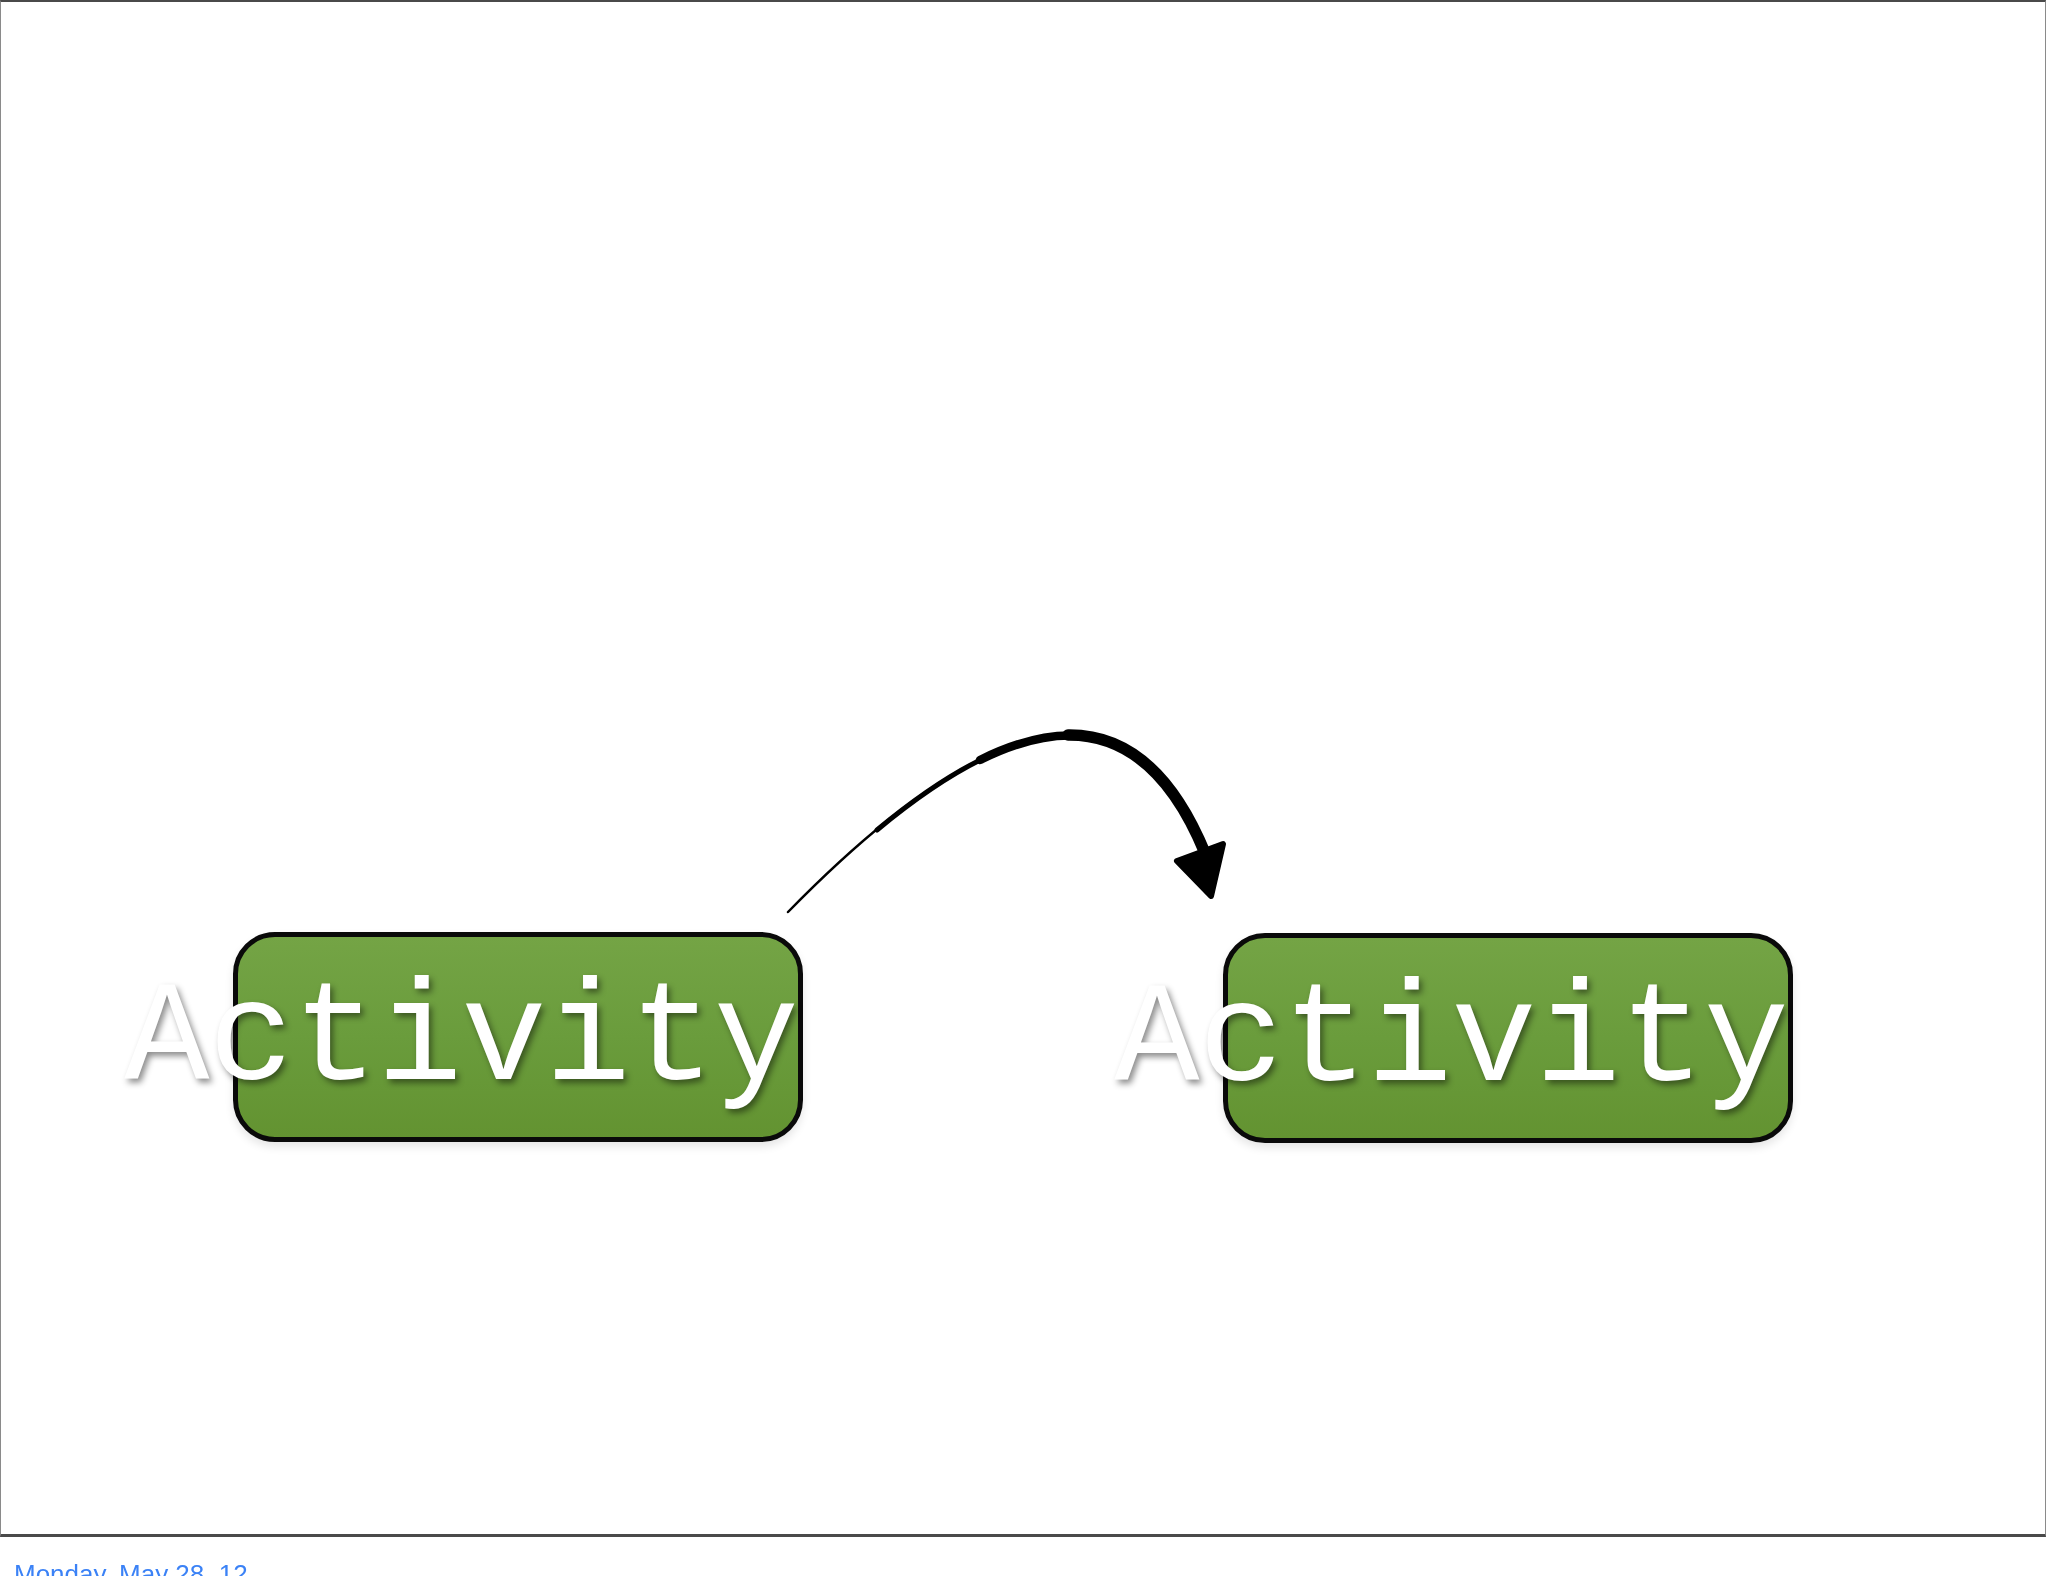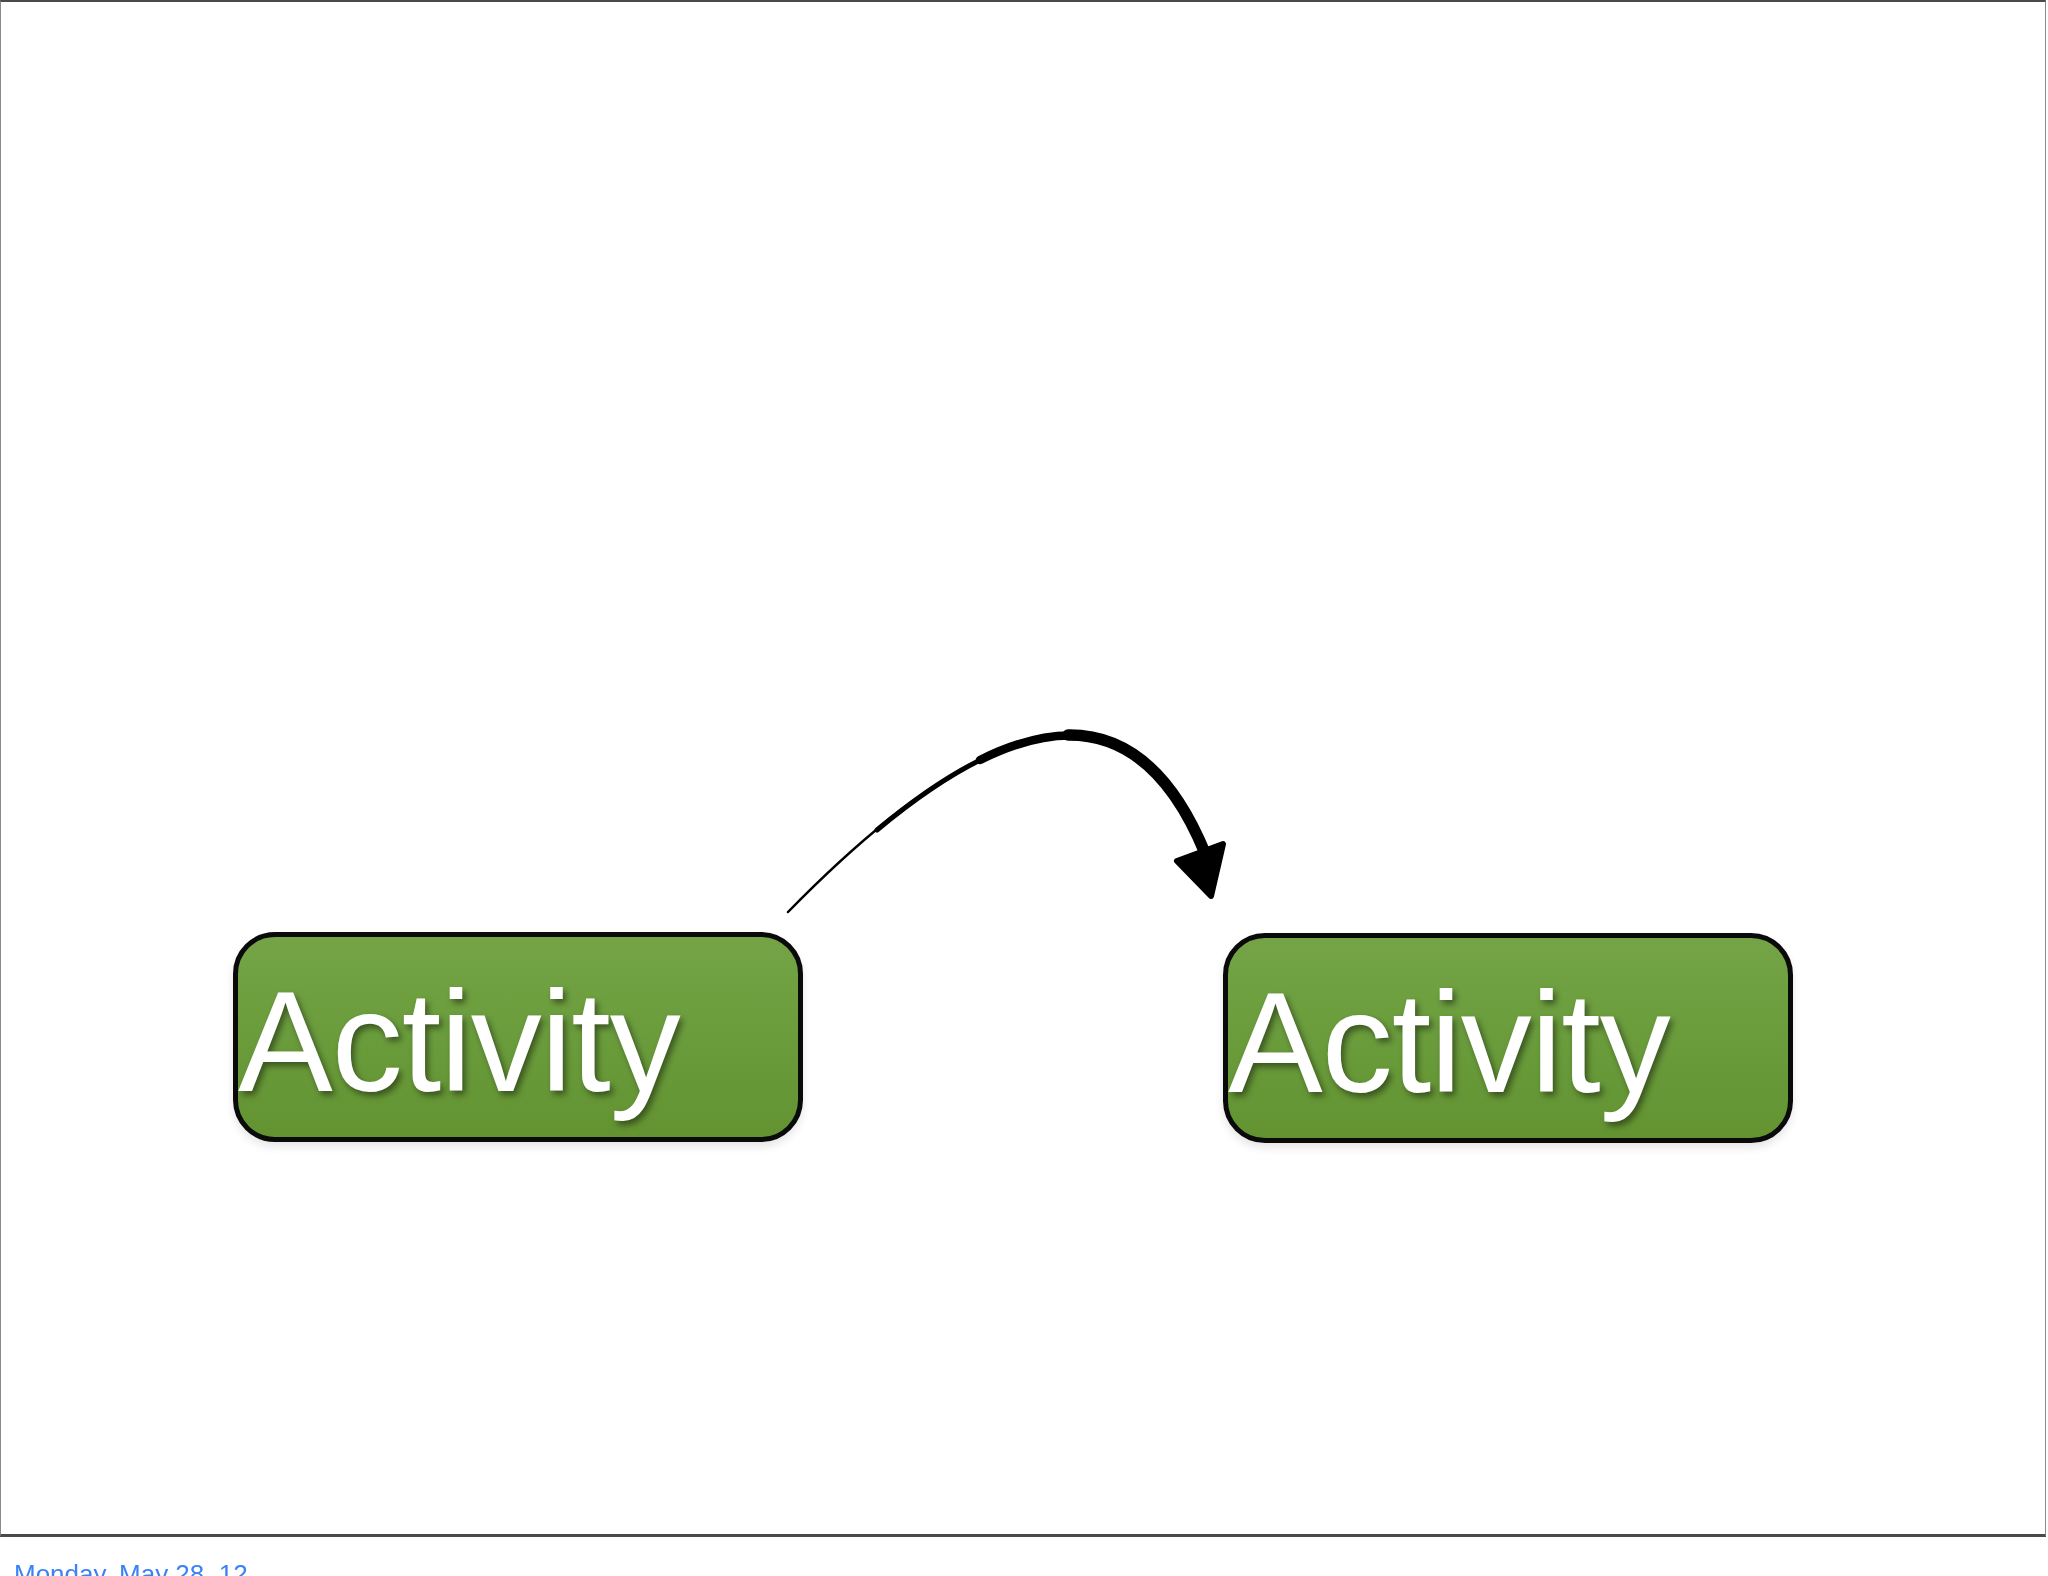--- a/index.html
+++ b/index.html
@@ -25,21 +25,22 @@
   .activity-box {
     position: absolute;
     width: 570px;
     height: 210px;
     border: 5px solid #0a0a0a;
     border-radius: 42px;
     background: linear-gradient(180deg, #74a445 0%, #6a9c3c 50%, #639331 100%);
     box-shadow: 0 5px 9px rgba(0,0,0,0.10);
     display: flex;
     align-items: center;
-    justify-content: flex-start;
+    justify-content: flex-end;
+    font-family: Liberation Mono, monospace;
   }
   .activity-box.left  { left: 233px; top: 932px; }
   .activity-box.right { left: 1223px; top: 933px; }
   .activity-label {
     color: #ffffff;
     font-size: 142px;
     font-weight: 400;
     letter-spacing: -1px;
     line-height: 1;
     padding-top: 10px;

